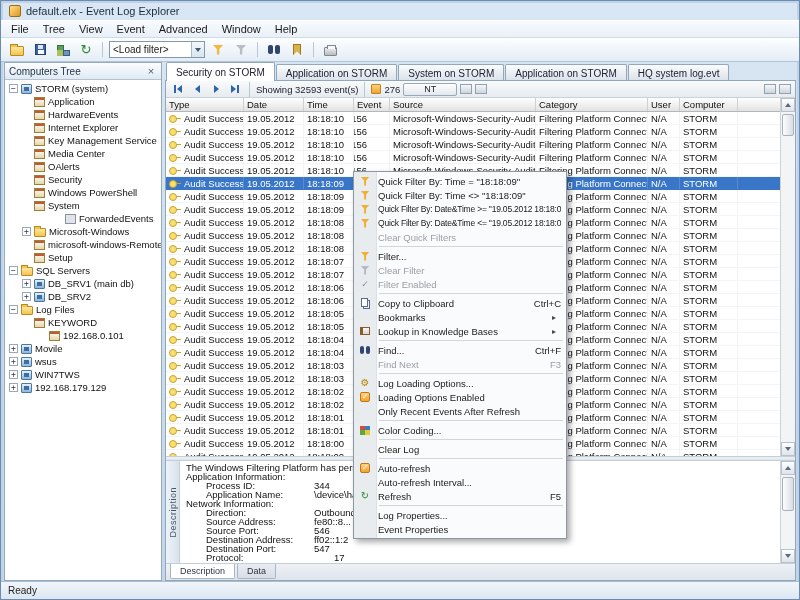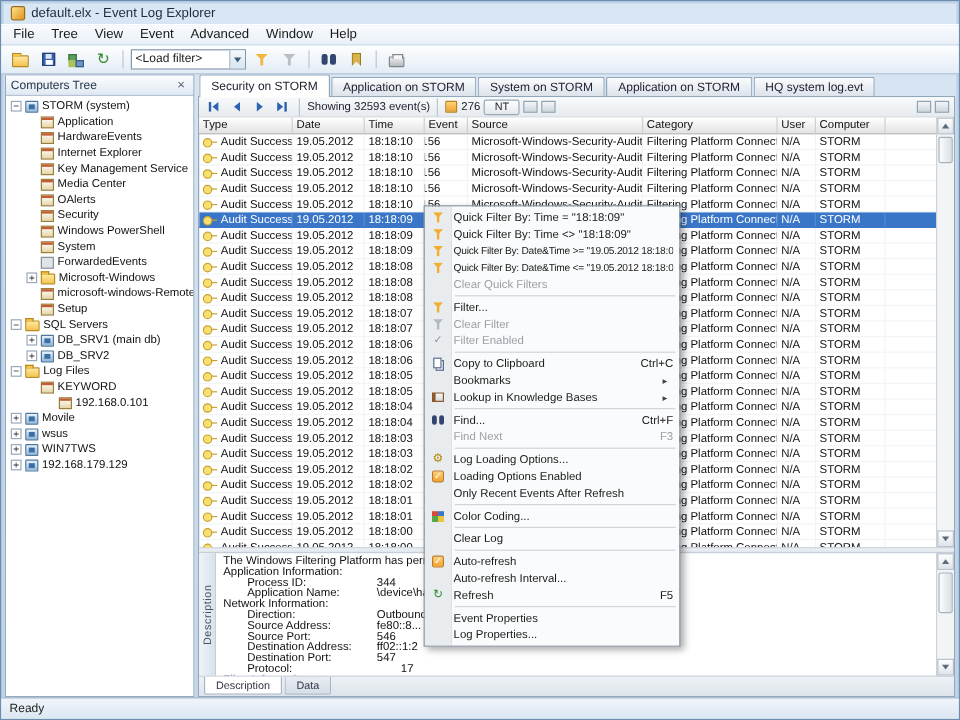--- a/index.html
+++ b/index.html
@@ -59,21 +59,21 @@
   .tab{height:17px;display:flex;align-items:center;padding:0 9px;font-size:10px;color:#223;background:linear-gradient(#fbfcfd,#d9e1e9);border:1px solid #93a7ba;border-bottom:none;border-radius:2px 2px 0 0;white-space:nowrap}
   .tab.active{height:19px;background:#fff;position:relative;z-index:3}
   .panel{flex:1;display:flex;flex-direction:column;background:#fff;border:1px solid #93a7ba;margin-top:-1px;min-height:0}
   
   .navbar{height:17px;flex:none;background:linear-gradient(#f8fafb,#e7ebef);border-bottom:1px solid #c9d2da;display:flex;align-items:center;gap:3px;padding:0 4px;font-size:9.5px;color:#223}
   .nbtn{width:16px;height:14px;display:flex;align-items:center;justify-content:center;gap:1px}
   .tri-l{width:0;height:0;border-top:4px solid transparent;border-bottom:4px solid transparent;border-right:5px solid #2f62b0}
   .tri-r{width:0;height:0;border-top:4px solid transparent;border-bottom:4px solid transparent;border-left:5px solid #2f62b0}
   .nbar{width:2px;height:8px;background:#2f62b0}
   .goto-ic{width:10px;height:10px;background:linear-gradient(#ffd27a,#f0a22e);border:1px solid #b9861e;border-radius:1px}
-  .nt-btn{border:1px solid #9aa8b6;background:linear-gradient(#fefefe,#e2e8ee);padding:0 8px;height:13px;display:flex;align-items:center;font-size:9px;border-radius:2px}
+  .nt-btn{border:1px solid #9aa8b6;background:linear-gradient(#fefefe,#e2e8ee);padding:0 20px;height:13px;display:flex;align-items:center;font-size:9px;border-radius:2px}
   .small-ic{width:12px;height:10px;background:linear-gradient(#f4f6f8,#cdd6de);border:1px solid #93a2b0}
   .nav-right{margin-left:auto;display:flex;gap:3px;align-items:center}
   
   .table-wrap{flex:1;display:flex;min-height:0}
   .tcol{flex:1;display:flex;flex-direction:column;min-width:0}
   .thead{height:14px;flex:none;display:flex;background:linear-gradient(#ffffff,#e2e2e2);border-bottom:1px solid #b6b6b6;font-size:9.5px;color:#111}
   .th{display:flex;align-items:center;padding-left:3px;border-right:1px solid #cfcfcf;overflow:hidden;white-space:nowrap}
   .th.fill{border-right:none}
   .rows{flex:1;overflow:hidden;font-size:9.5px}
   .row{height:13px;display:flex;align-items:center;border-bottom:1px solid #f3f4f5;color:#111}
@@ -239,21 +239,21 @@
           <div class="tree-row" style="padding-left: 17px;">
             <span class="spacer9"></span>
             <span class="ti ti-log"></span>
             <span class="tree-label">Windows PowerShell</span>
           </div>
           <div class="tree-row" style="padding-left: 17px;">
             <span class="spacer9"></span>
             <span class="ti ti-log"></span>
             <span class="tree-label">System</span>
           </div>
-          <div class="tree-row" style="padding-left: 17px;">
+          <div class="tree-row" style="padding-left: 1px; margin-left: 47px;">
             <span class="spacer9"></span>
             <span class="ti ti-log-gray"></span>
             <span class="tree-label">ForwardedEvents</span>
           </div>
           <div class="tree-row" style="padding-left: 17px;">
             <span class="expander">+</span>
             <span class="ti ti-folder"></span>
             <span class="tree-label">Microsoft-Windows</span>
           </div>
           <div class="tree-row" style="padding-left: 17px;">
@@ -960,21 +960,21 @@
       <div class="cmi">
         <span class="ic">
           <span class="cm-refresh">↻</span>
         </span>
         <span class="lbl">Refresh</span>
         <span class="sc">F5</span>
       </div>
       <div class="cmsep"></div>
       <div class="cmi">
         <span class="ic"></span>
+        <span class="lbl">Log Properties...</span>
+      </div>
+      <div class="cmi">
+        <span class="ic"></span>
         <span class="lbl">Event Properties</span>
       </div>
-      <div class="cmi">
-        <span class="ic"></span>
-        <span class="lbl">Log Properties...</span>
-      </div>
     </div>
 
 </div>
 
 </body></html>

